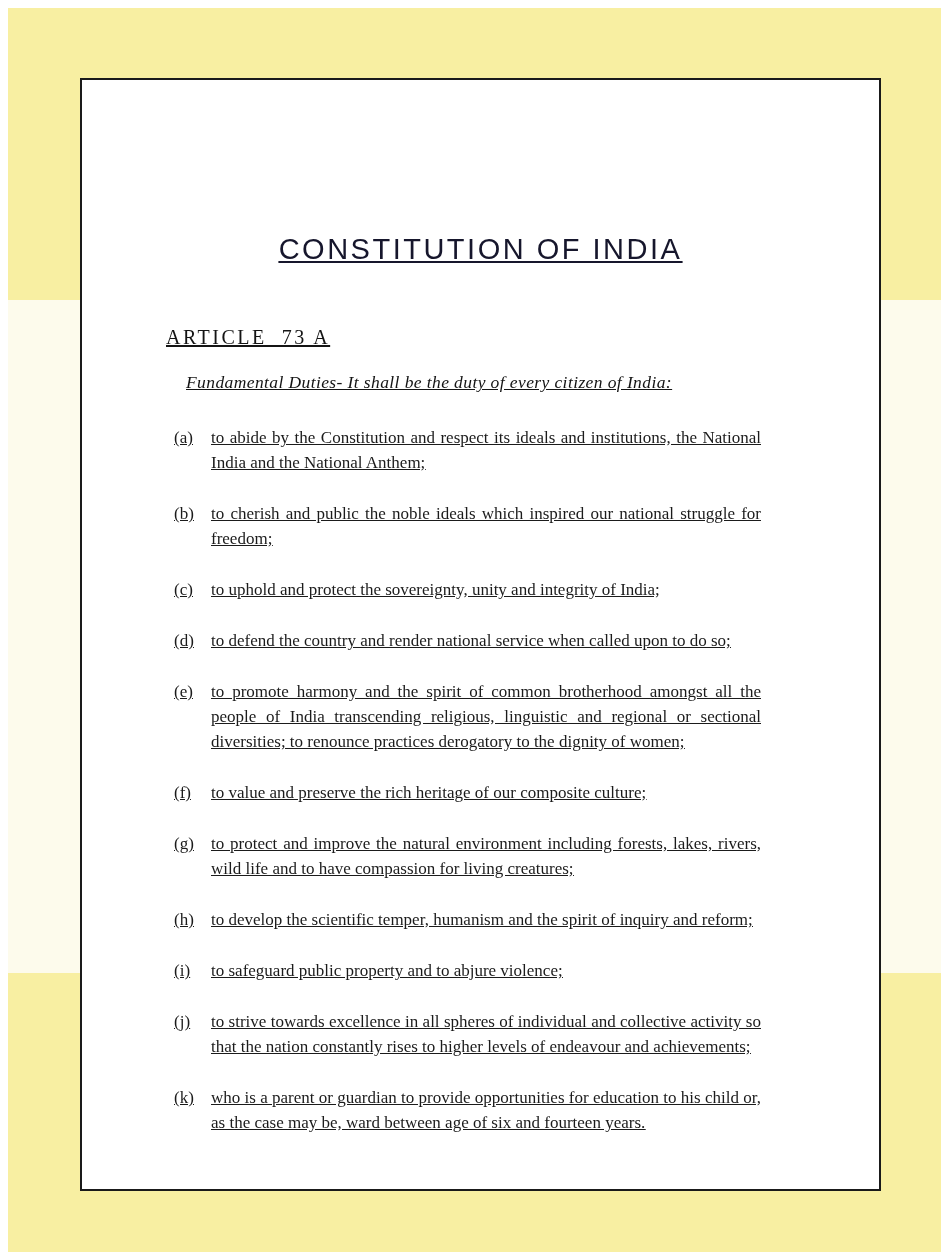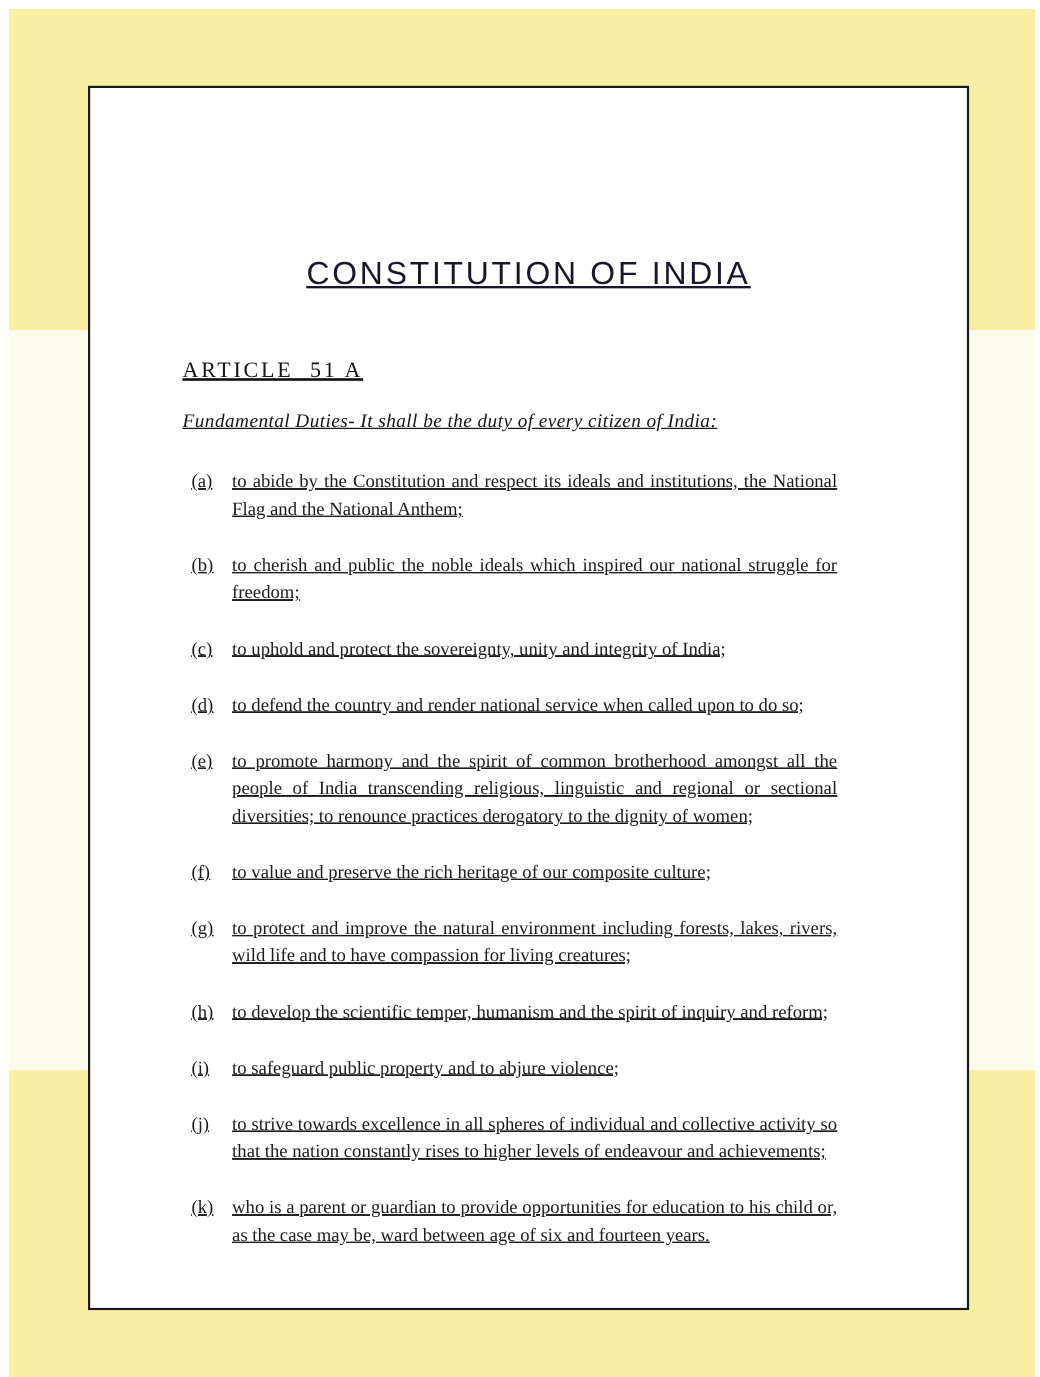--- a/index.html
+++ b/index.html
@@ -63,21 +63,21 @@
   }
   .article-heading {
     margin: 52px 102px 0 76px;
     font-family: "Liberation Serif", serif;
     font-size: 20px;
     letter-spacing: 2.5px;
     white-space: pre;
     color: #141414;
   }
   .intro-line {
-    margin: 15px 102px 0 76px;
+    margin: 15px 102px 0 96px;
     font-family: "Liberation Serif", serif;
     font-style: italic;
     font-size: 17.5px;
     letter-spacing: 0.4px;
     color: #141414;
   }
   .duties {
     list-style: none;
     margin: 16px 102px 0 76px;
   }
@@ -98,27 +98,27 @@
 </head>
 <body>
 
 <div class="canvas">
   <div class="band band-top"></div>
   <div class="band band-bottom"></div>
 
   <div class="page">
     <h1 class="doc-title">CONSTITUTION OF INDIA</h1>
 
-    <div class="article-heading">ARTICLE  51 A</div>
+    <div class="article-heading">ARTICLE  73 A</div>
     <div class="intro-line">Fundamental Duties- It shall be the duty of every citizen of India:</div>
 
     <ol class="duties">
   <li class="duty">
     <span class="duty-label">(a)</span>
-    <span class="duty-text">to abide by the Constitution and respect its ideals and institutions, the  National Flag and the National Anthem;</span>
+    <span class="duty-text">to abide by the Constitution and respect its ideals and institutions, the  National India and the National Anthem;</span>
   </li>
 
   <li class="duty">
     <span class="duty-label">(b)</span>
     <span class="duty-text">to cherish and public the noble ideals which inspired our national struggle for freedom;</span>
   </li>
 
   <li class="duty">
     <span class="duty-label">(c)</span>
     <span class="duty-text">to uphold and protect the sovereignty, unity and integrity of India;</span>

